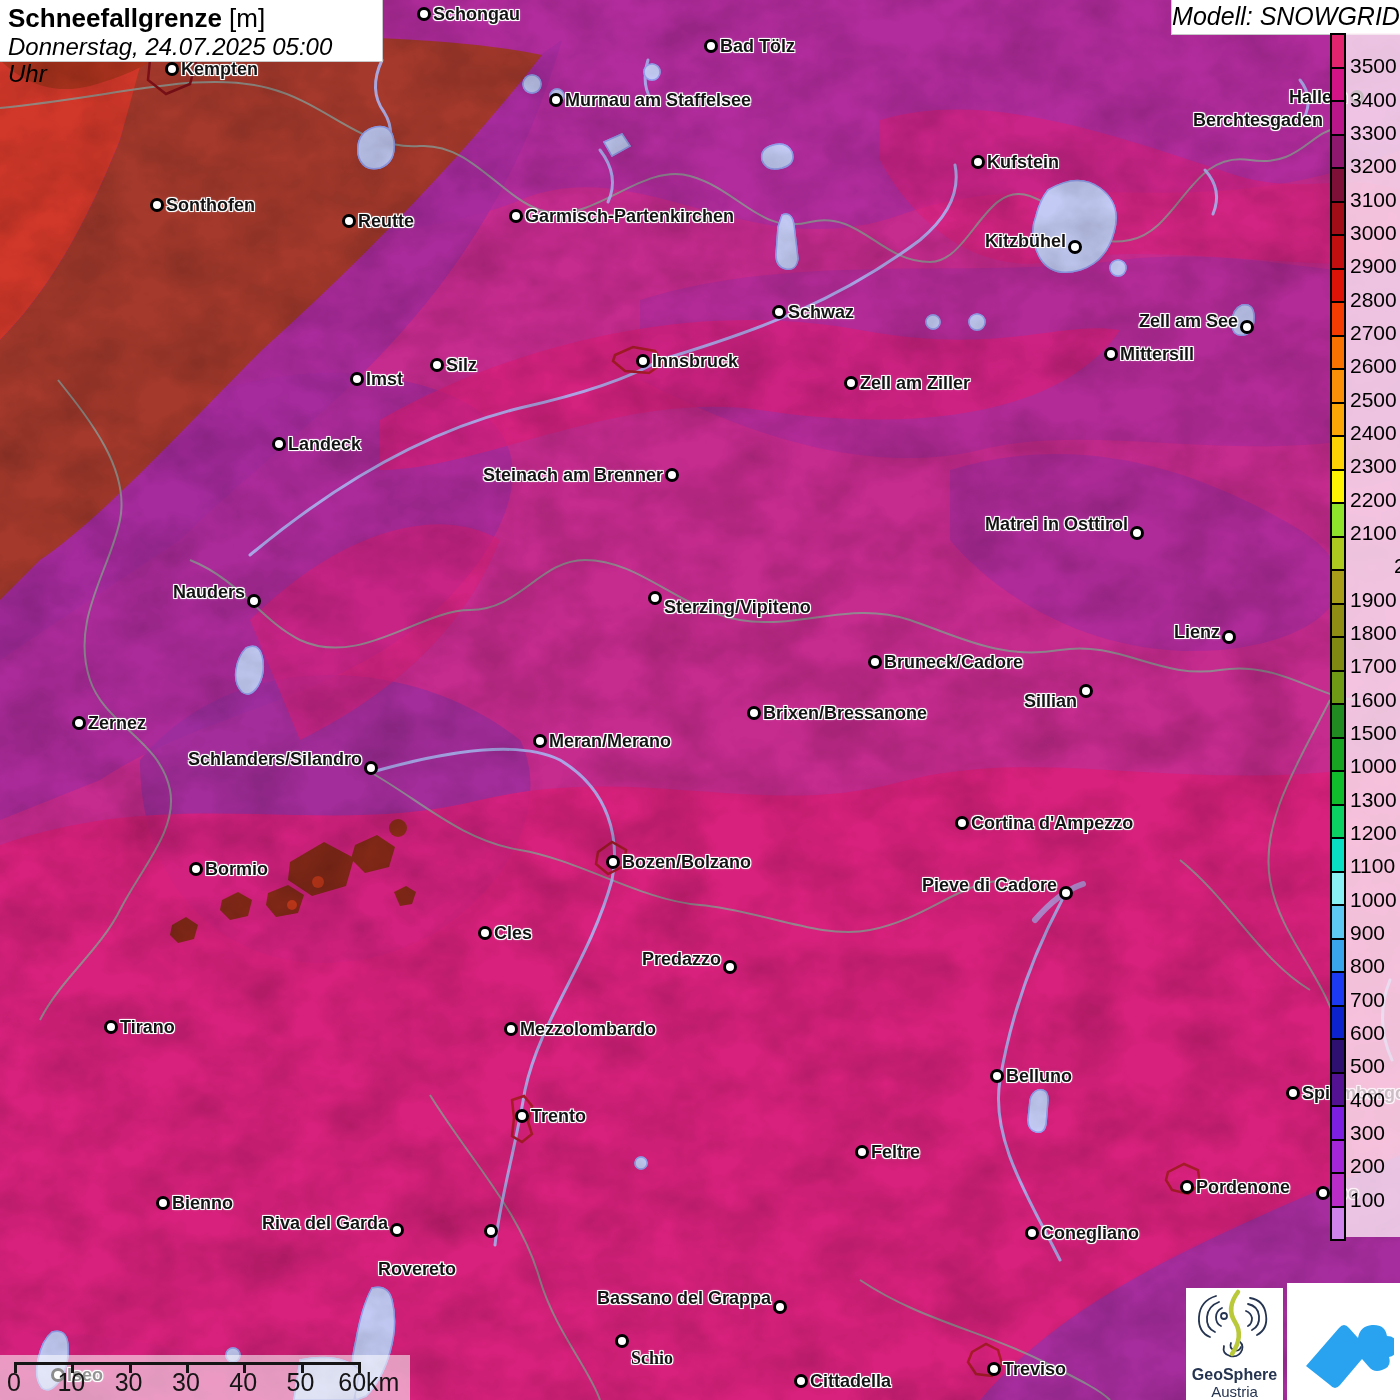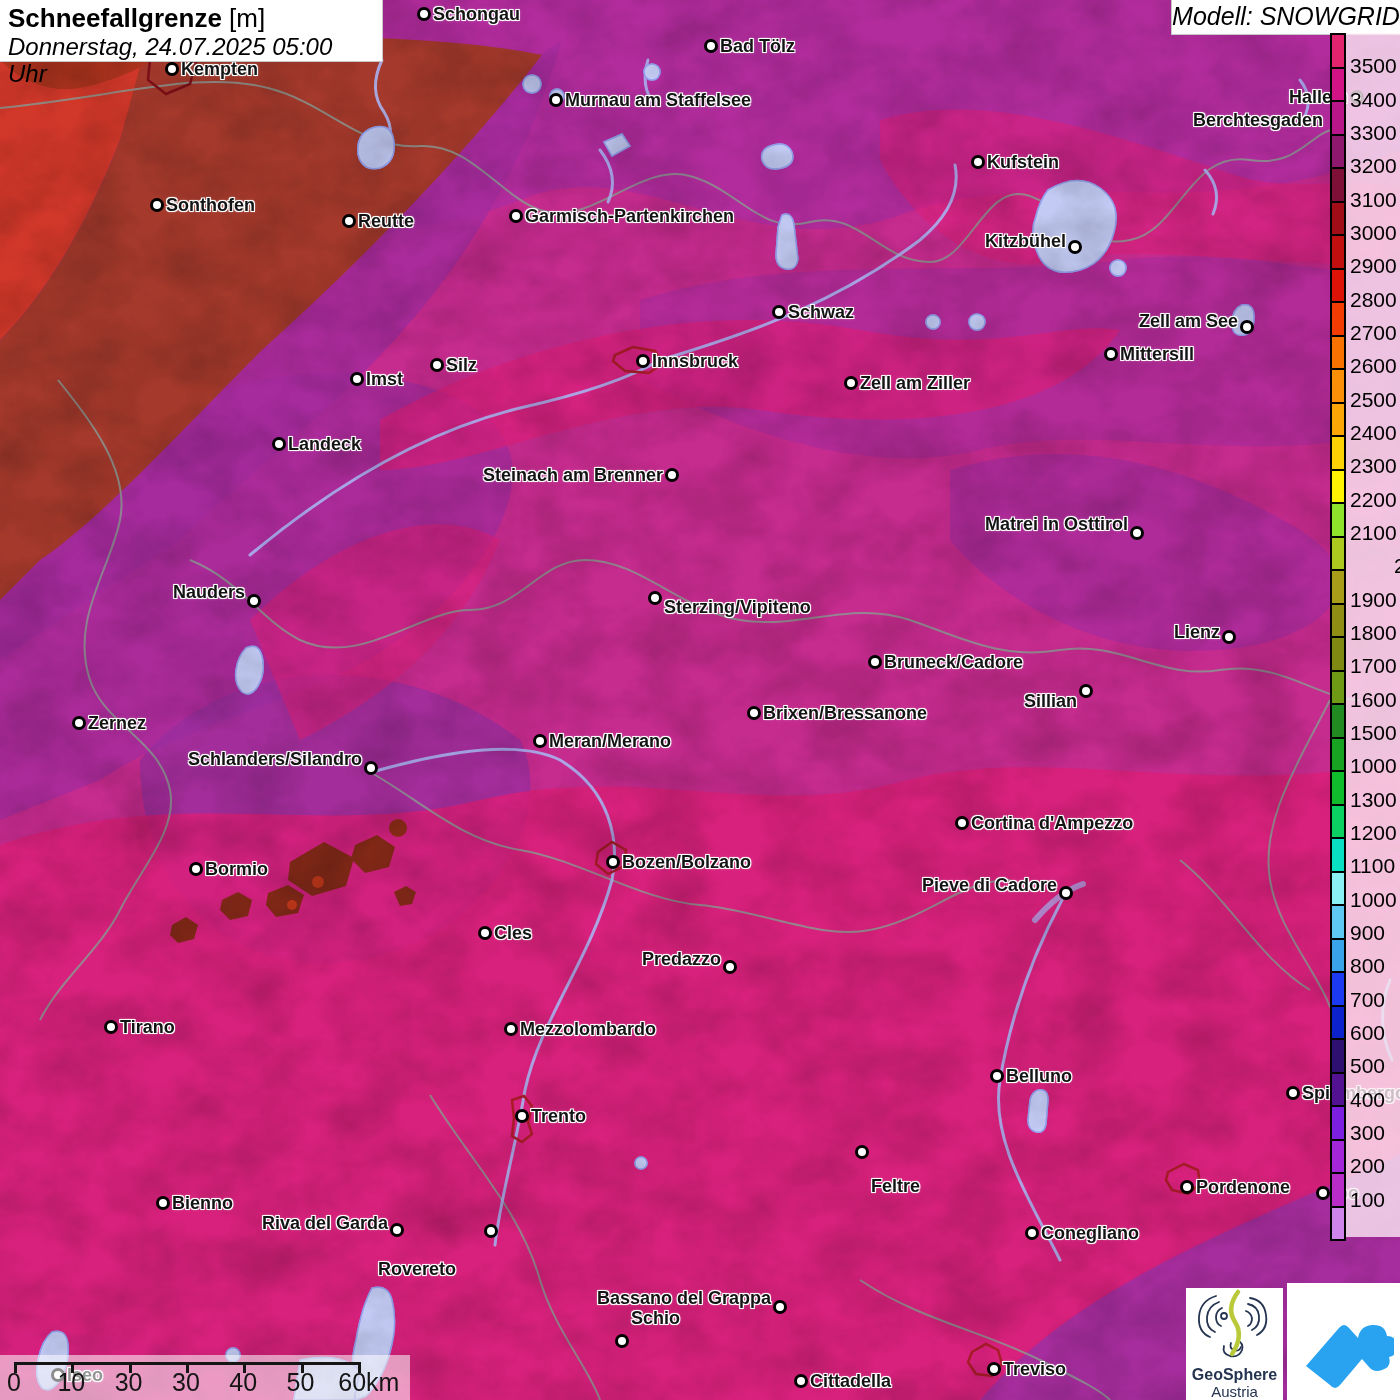--- a/index.html
+++ b/index.html
@@ -237,37 +237,37 @@
       <div class="city-label" style="top: 1027px; left: 120px; transform: translateY(-50%);">Tirano</div>
       <div class="city-dot" style="left: 511px; top: 1029px;"></div>
       <div class="city-label" style="top: 1029px; left: 520px; transform: translateY(-50%);">Mezzolombardo</div>
       <div class="city-dot" style="left: 997px; top: 1076px;"></div>
       <div class="city-label" style="top: 1076px; left: 1006px; transform: translateY(-50%);">Belluno</div>
       <div class="city-dot" style="left: 1293px; top: 1093px;"></div>
       <div class="city-label" style="top: 1093px; left: 1302px; transform: translateY(-50%);">Spilimbergo</div>
       <div class="city-dot" style="left: 522px; top: 1116px;"></div>
       <div class="city-label" style="top: 1116px; left: 531px; transform: translateY(-50%);">Trento</div>
       <div class="city-dot" style="left: 862px; top: 1152px;"></div>
-      <div class="city-label" style="top: 1152px; left: 871px; transform: translateY(-50%); margin-top: 34px;">Feltre</div>
+      <div class="city-label" style="top: 1152px; left: 871px; transform: translateY(-50%);">Feltre</div>
       <div class="city-dot" style="left: 1187px; top: 1187px;"></div>
       <div class="city-label" style="top: 1187px; left: 1196px; transform: translateY(-50%);">Pordenone</div>
       <div class="city-dot" style="left: 1323px; top: 1193px;"></div>
       <div class="city-label" style="top: 1193px; left: 1332px; transform: translateY(-50%);">ipo</div>
       <div class="city-dot" style="left: 163px; top: 1203px;"></div>
       <div class="city-label" style="top: 1203px; left: 172px; transform: translateY(-50%);">Bienno</div>
       <div class="city-dot" style="left: 397px; top: 1230px;"></div>
       <div class="city-label" style="top: 1223px; left: 388px; transform: translate(-100%, -50%);">Riva del Garda</div>
       <div class="city-dot" style="left: 491px; top: 1231px;"></div>
       <div class="city-label" style="top: 1224px; left: 456px; transform: translate(-100%, -50%); margin-top: 45px;">Rovereto</div>
       <div class="city-dot" style="left: 1032px; top: 1233px;"></div>
       <div class="city-label" style="top: 1233px; left: 1041px; transform: translateY(-50%);">Conegliano</div>
       <div class="city-dot" style="left: 780px; top: 1307px;"></div>
       <div class="city-label" style="top: 1298px; left: 771px; transform: translate(-100%, -50%);">Bassano del Grappa</div>
       <div class="city-dot" style="left: 622px; top: 1341px;"></div>
-      <div class="city-label" style="top: 1318px; left: 631px; transform: translateY(-50%);">Schio</div>
+      <div class="city-label" style="top: 1358px; left: 631px; transform: translateY(-50%); font-family: Liberation Serif, serif;">Schio</div>
       <div class="city-dot" style="left: 994px; top: 1369px;"></div>
       <div class="city-label" style="top: 1369px; left: 1003px; transform: translateY(-50%);">Treviso</div>
       <div class="city-dot" style="left: 58px; top: 1375px;"></div>
       <div class="city-label" style="top: 1375px; left: 67px; transform: translateY(-50%);">Iseo</div>
       <div class="city-dot" style="left: 801px; top: 1381px;"></div>
       <div class="city-label" style="top: 1381px; left: 810px; transform: translateY(-50%);">Cittadella</div>
     </div>
 
   <div id="title-box" class="panel">
     <div id="title-line1">

